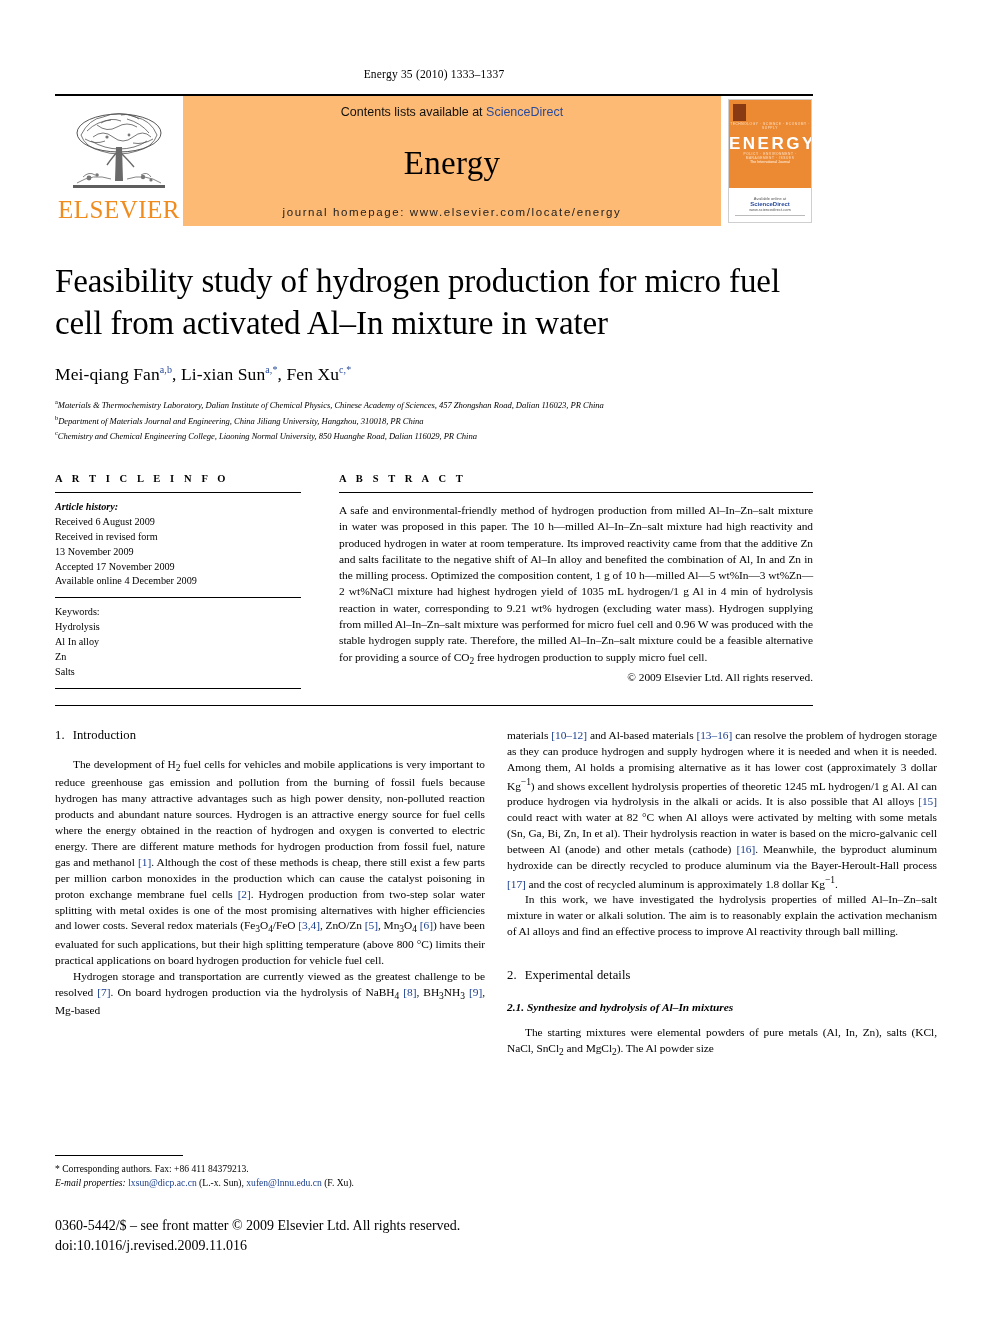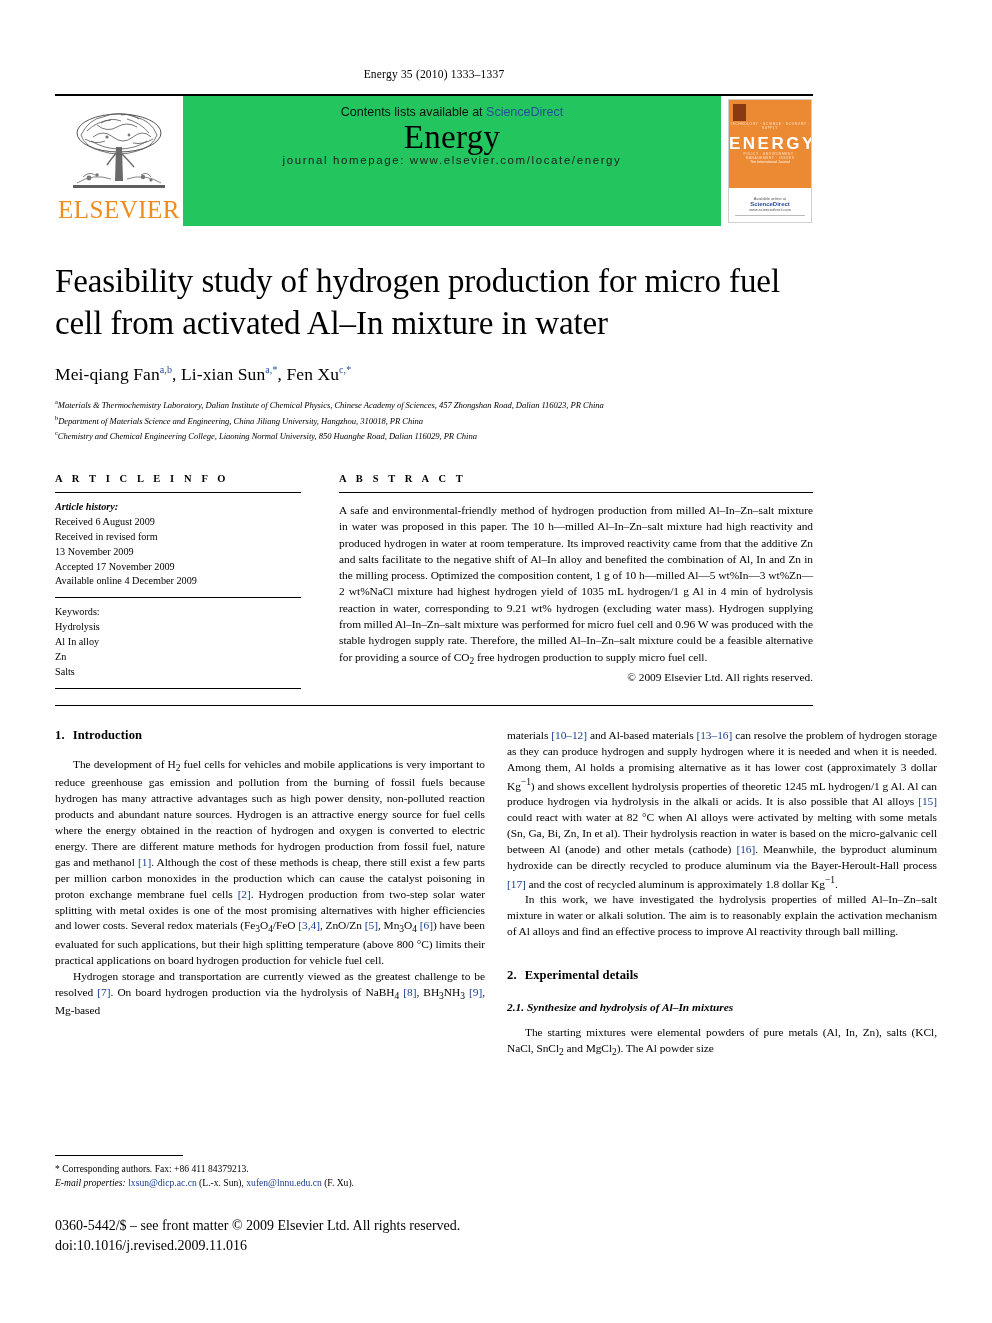--- a/index.html
+++ b/index.html
@@ -49,24 +49,25 @@
   .elsevier-word {
     font-family: "Liberation Serif", serif;
     font-size: 25px;
     letter-spacing: .5px;
     color: #F08C1E;
     line-height: 1;
     margin-top: -2px;
   }
   .center-cell {
     flex: 1 1 auto;
-    background: #22c55e;
+    background: #fdba74;
     display: flex;
     flex-direction: column;
     align-items: center;
+    justify-content: space-between;
     padding: 9px 0 8px 0;
   }
   .contents-line {
     font-family: "Liberation Sans", sans-serif;
     font-size: 12.5px;
     color: #111;
   }
   .contents-line .sd { color: #2a4b9b; }
   .journal-name {
     font-family: "Liberation Serif", serif;
@@ -184,21 +185,21 @@
   
   .body-rule { margin-top: 16px; border-top: 1.4px solid #000; }
   .body-cols {
     margin-top: 22px;
     display: flex;
     gap: 22px;
   }
   .bcol { width: 430px; flex: 0 0 430px; position: relative; }
   h2.num-head {
     font-size: 12.6px;
-    font-weight: bold;
+    font-weight: normal;
     margin: 0 0 14px 0;
     letter-spacing: .1px;
   }
   h2.num-head .n { margin-right: 8px; }
   h3.sub-head {
     font-size: 11.4px;
     font-weight: bold;
     font-style: italic;
     margin: 18px 0 12px 0;
   }
@@ -312,21 +313,21 @@
 
   <div class="title-block">
     <h1 class="article-title">Feasibility study of hydrogen production for micro fuel cell from activated Al–In mixture in water</h1>
 
     <div class="authors">
       <span>Mei-qiang Fan</span><sup>a,b</sup><span>, </span><span>Li-xian Sun</span><sup>a,*</sup><span>, </span><span>Fen Xu</span><sup>c,*</sup>
     </div>
 
     <div class="affiliations">
       <div class="affil"><sup>a</sup><span>Materials &amp; Thermochemistry Laboratory, Dalian Institute of Chemical Physics, Chinese Academy of Sciences, 457 Zhongshan Road, Dalian 116023, PR China</span></div>
-      <div class="affil"><sup>b</sup><span>Department of Materials Science and Engineering, China Jiliang University, Hangzhou, 310018, PR China</span></div>
+      <div class="affil"><sup>b</sup><span>Department of Materials Journal and Engineering, China Jiliang University, Hangzhou, 310018, PR China</span></div>
       <div class="affil"><sup>c</sup><span>Chemistry and Chemical Engineering College, Liaoning Normal University, 850 Huanghe Road, Dalian 116029, PR China</span></div>
     </div>
   </div>
 
   <div class="info-abstract">
 
     <div class="col-info">
       <div class="sec-head">A R T I C L E  I N F O</div>
       <div class="rule-thick"></div>
       <div class="info-body">

